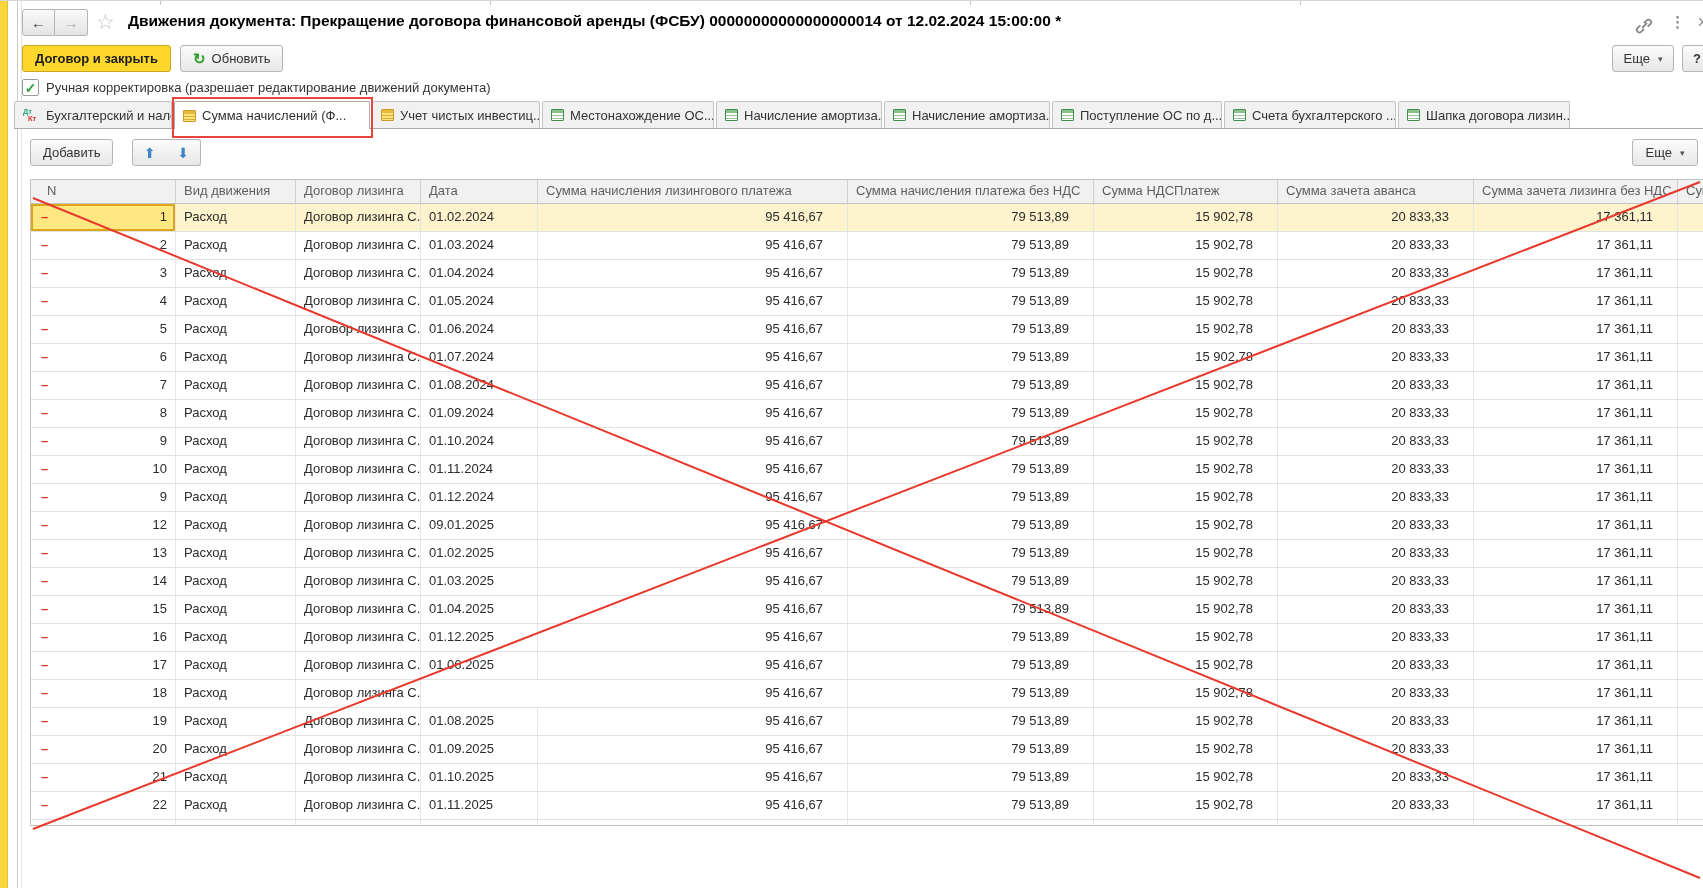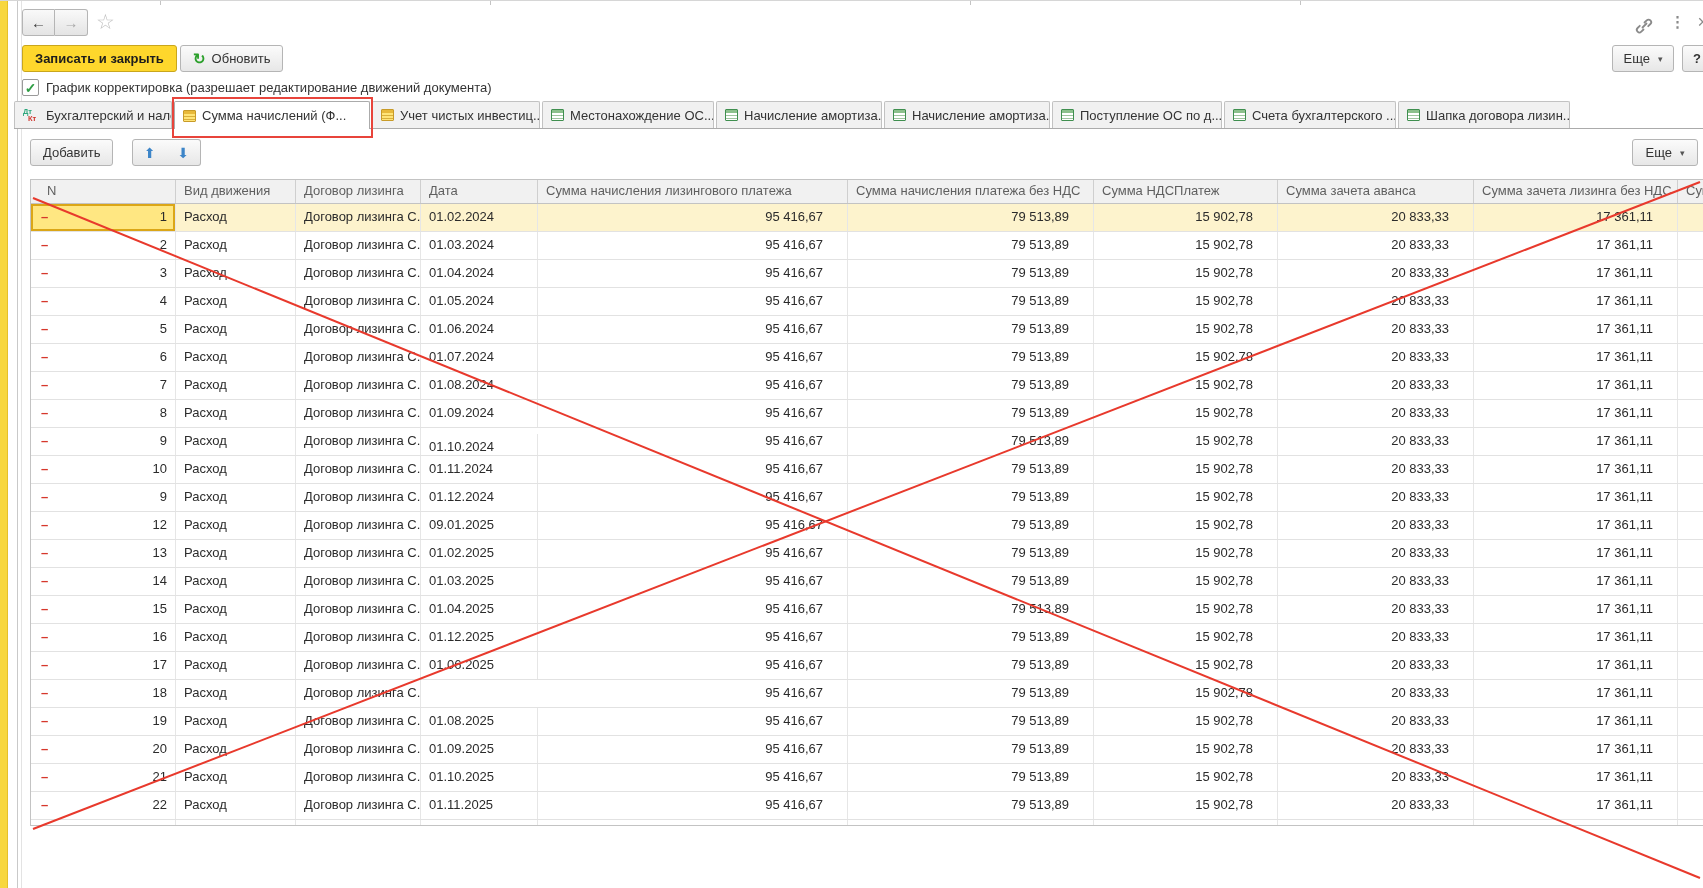--- a/index.html
+++ b/index.html
@@ -126,50 +126,51 @@
   <div class="top-tick" style="left:160px"></div>
   <div class="top-tick" style="left:490px"></div>
   <div class="top-tick" style="left:970px"></div>
   <div class="top-tick" style="left:1300px"></div>
 
   <div class="navgroup">
     <button class="navbtn back">←</button>
     <button class="navbtn fwd">→</button>
   </div>
   <span class="star">☆</span>
+  <h1 class="title">Движения документа: Прекращение договора финансовой аренды (ФСБУ) 00000000000000000014 от 12.02.2024 15:00:00 *</h1>
   <span class="linkicon">
     <svg width="20" height="20" viewBox="0 0 20 20" fill="none" stroke="#8a8a8a" stroke-width="1.8" stroke-linecap="round">
       <path d="M8.5 11.5 L12.5 7.5"></path>
       <path d="M10.5 6.5 l2.2-2.2 a2.6 2.6 0 0 1 3.7 3.7 l-2.2 2.2"></path>
       <path d="M9.5 13.5 l-2.2 2.2 a2.6 2.6 0 0 1 -3.7 -3.7 l2.2-2.2"></path>
     </svg>
   </span>
   <span class="dots">⋮</span>
   <span class="edge-close">✕</span>
 
   <div class="actionrow">
     <button class="btn yellow" id="btn-save">
-      <span>Записать и закрыть</span>
+      <span>Договор и закрыть</span>
     </button>
     <button class="btn" id="btn-refresh">
       <span class="refresh-ic">↻</span>
       <span>Обновить</span>
     </button>
     <button class="btn" id="btn-more-top">
       <span>Еще</span>
       <span class="caret">▾</span>
     </button>
     <button class="btn" id="btn-help">?</button>
   </div>
 
   <div class="checkrow">
     <span class="cbox">
       <span class="tick">✓</span>
     </span>
-    <span class="cblabel">График корректировка (разрешает редактирование движений документа)</span>
+    <span class="cblabel">Ручная корректировка (разрешает редактирование движений документа)</span>
   </div>
 
   <div class="tabbar" id="tabbar">
       <div class="tab" style="left: 14px; width: 158px;">
         <span class="ic-dtkt">
           <span class="dt">Дт</span>
           <span class="kt">Кт</span>
         </span>
         <span>Бухгалтерский и налог...</span>
       </div>
@@ -357,21 +358,21 @@
             <div class="cell c-num" style="width: 204px;">17 361,11</div>
             <div class="cell c-num" style="width: 160px;"></div>
           </div>
           <div class="trow">
             <div class="cell c-n" style="width: 145px;">
               <span class="dash">–</span>
               <span class="num">9</span>
             </div>
             <div class="cell" style="width: 120px;">Расход</div>
             <div class="cell" style="width: 125px;">Договор лизинга С...</div>
-            <div class="cell" style="width: 117px; margin-top: 6px;">01.10.2024</div>
+            <div class="cell" style="width: 117px;">01.10.2024</div>
             <div class="cell c-num" style="width: 310px;">95 416,67</div>
             <div class="cell c-num" style="width: 246px;">79 513,89</div>
             <div class="cell c-num" style="width: 184px;">15 902,78</div>
             <div class="cell c-num" style="width: 196px;">20 833,33</div>
             <div class="cell c-num" style="width: 204px;">17 361,11</div>
             <div class="cell c-num" style="width: 160px;"></div>
           </div>
           <div class="trow">
             <div class="cell c-n" style="width: 145px;">
               <span class="dash">–</span>

